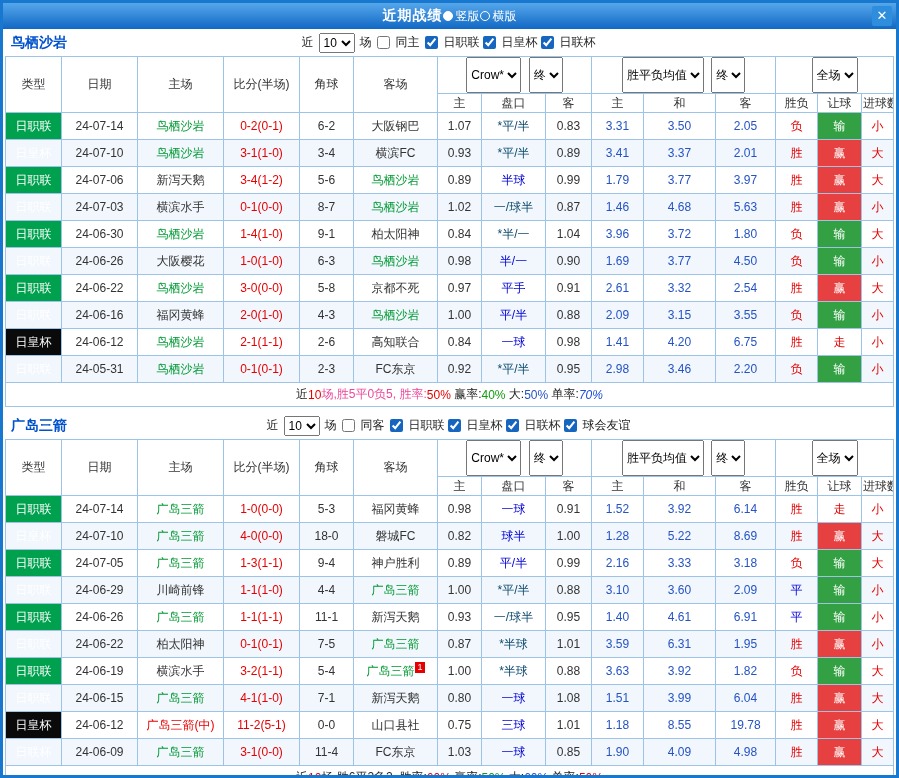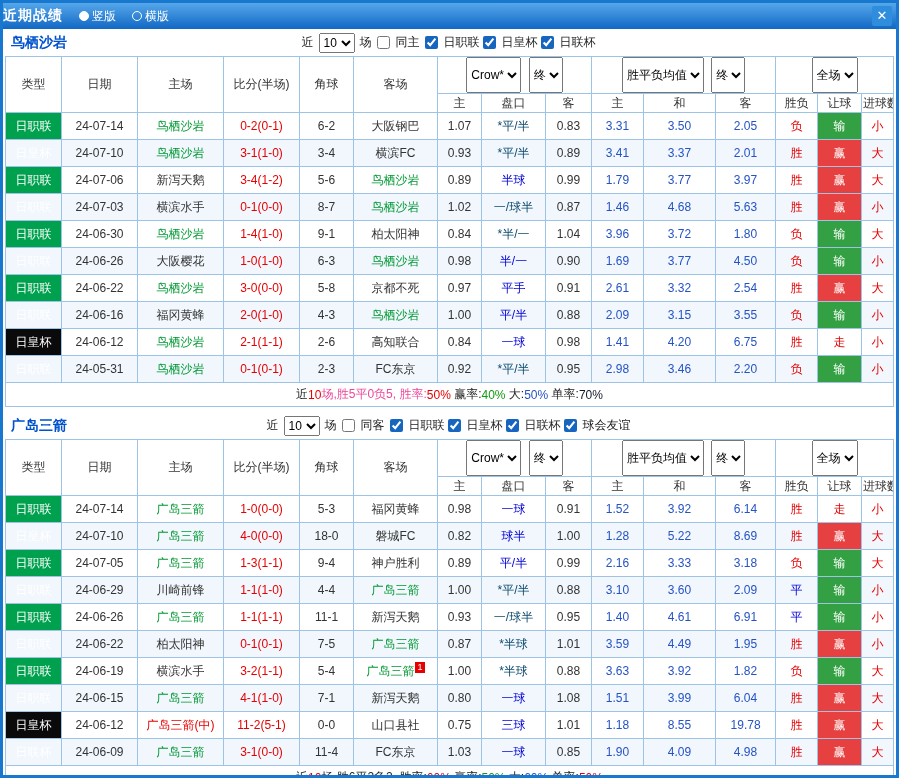--- a/index.html
+++ b/index.html
@@ -1,18 +1,18 @@
 <!DOCTYPE html>
 <html><head>
 <meta charset="utf-8">
 <style>
   * { margin:0; padding:0; box-sizing:border-box; }
   html,body { width:899px; background:#fff; font-family:"Liberation Sans","DejaVu Sans",sans-serif; }
   .panel { width:899px; height:778px; border:3px solid #1878d0; background:#fff; display:flex; flex-direction:column; overflow:hidden; }
-  .titlebar { height:26px; flex:0 0 26px; background:linear-gradient(#55a7ea,#1168c4); color:#fff; display:flex; align-items:center; justify-content:flex-start; gap:16px; position:relative; }
+  .titlebar { height:26px; flex:0 0 26px; background:linear-gradient(#55a7ea,#1168c4); color:#fff; display:flex; align-items:center; justify-content:center; gap:0; position:relative; }
   .titlebar .title { font-weight:bold; font-size:14px; letter-spacing:1px; }
   .radio-opt { display:inline-flex; align-items:center; gap:3px; font-size:12px; cursor:pointer; }
   .dot { width:10px; height:10px; border:1px solid #fff; border-radius:50%; display:inline-block; background:transparent; }
   .dot.checked { background:#fff; }
   .close-btn { position:absolute; right:4px; top:3px; width:20px; height:20px; background:#2f8ddd; color:#fff; text-align:center; line-height:20px; font-size:13px; cursor:pointer; border-radius:2px; }
   .section { padding:0 2px; }
   .section + .section { margin-top:5px; }
   .sec-head { position:relative; height:27px; display:flex; align-items:center; justify-content:center; }
   .team-name { position:absolute; left:6px; color:#0052cc; font-weight:bold; font-size:14px; }
   .filters { display:flex; align-items:center; gap:5px; font-size:12px; color:#222; }
@@ -319,21 +319,21 @@
     <div class="sec-foot">
         <span style="color: rgb(34, 34, 34); white-space: pre;">近</span>
         <span style="color: rgb(230, 0, 0); white-space: pre;">10</span>
         <span style="color: #ec4899; white-space: pre;">场,胜5平0负5, 胜率:</span>
         <span style="color: rgb(230, 0, 0); white-space: pre;">50%</span>
         <span style="color: rgb(34, 34, 34); white-space: pre;"> 赢率:</span>
         <span style="color: rgb(17, 156, 17); white-space: pre;">40%</span>
         <span style="color: rgb(34, 34, 34); white-space: pre;"> 大:</span>
         <span style="color: rgb(37, 83, 196); white-space: pre;">50%</span>
         <span style="color: rgb(34, 34, 34); white-space: pre;"> 单率:</span>
-        <span style="color: #0f172a; white-space: pre;">70%</span>
+        <span style="color: #1d4ed8; white-space: pre; font-style: italic;">70%</span>
       </div>
   </div>
 
   <div class="section">
     <div class="sec-head">
       <span class="team-name">广岛三箭</span>
       <div class="filters">
         <span>近</span>
         <select><option>10</option></select>
         <span>场</span>
@@ -501,21 +501,21 @@
             <td class="lg lg-green">日职联</td>
             <td class="date">24-06-22</td>
             <td class="team">柏太阳神</td>
             <td class="score">0-1(0-1)</td>
             <td class="corner">7-5</td>
             <td class="team focus">广岛三箭</td>
             <td class="odds">0.87</td>
             <td class="hc-red">*半球</td>
             <td class="odds">1.01</td>
             <td class="eu">3.59</td>
-            <td class="eu">4.49</td>
+            <td class="eu">6.31</td>
             <td class="eu">1.95</td>
             <td class="res-red">胜</td>
             <td class="let-win">赢</td>
             <td class="goal">小</td>
           </tr>
           <tr>
             <td class="lg lg-green">日职联</td>
             <td class="date">24-06-19</td>
             <td class="team">横滨水手</td>
             <td class="score">3-2(1-1)</td>

